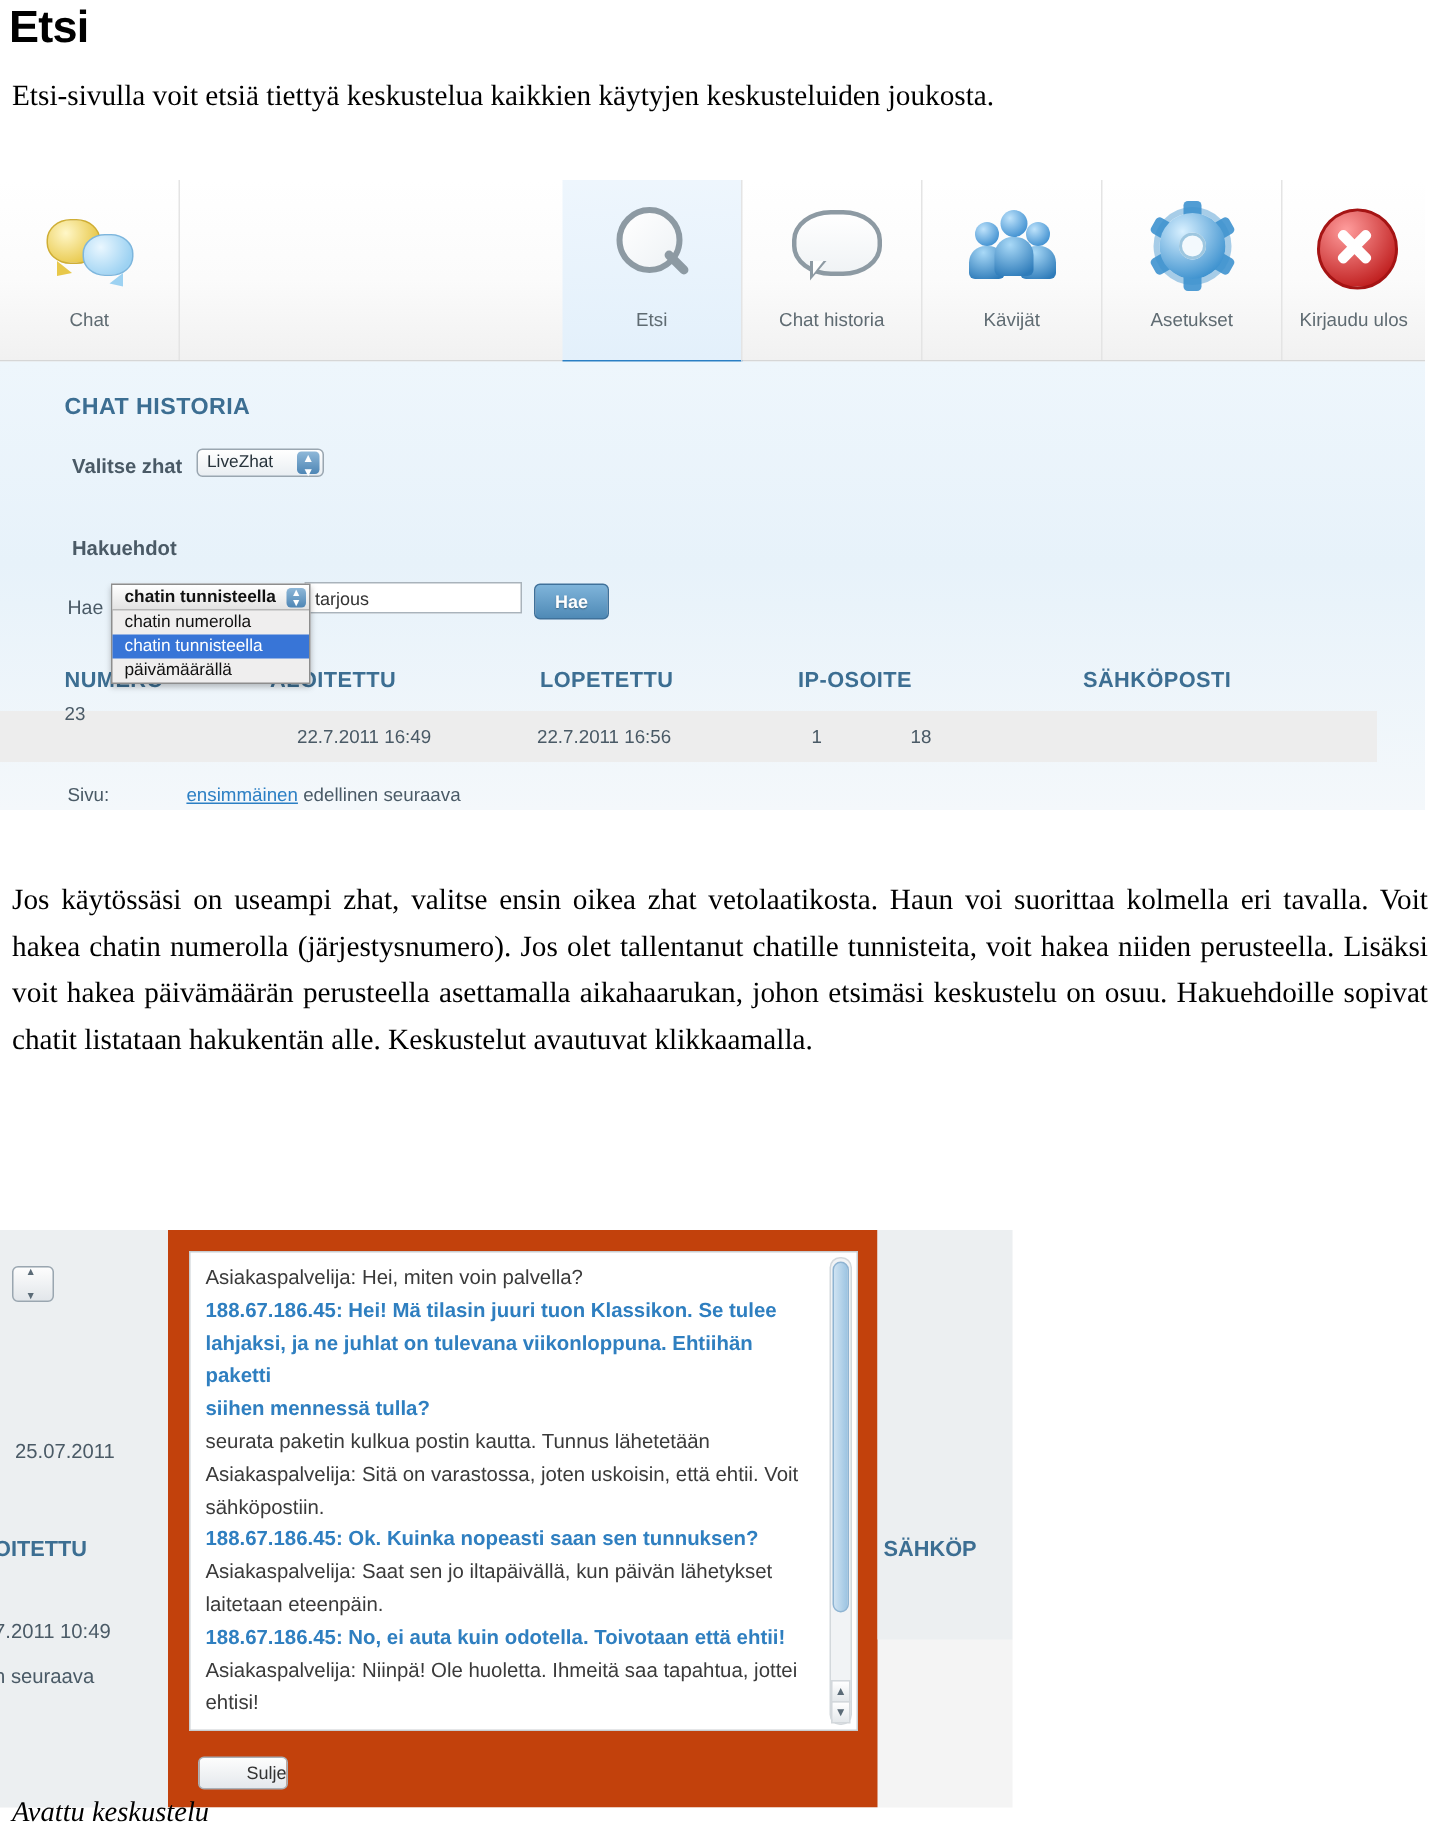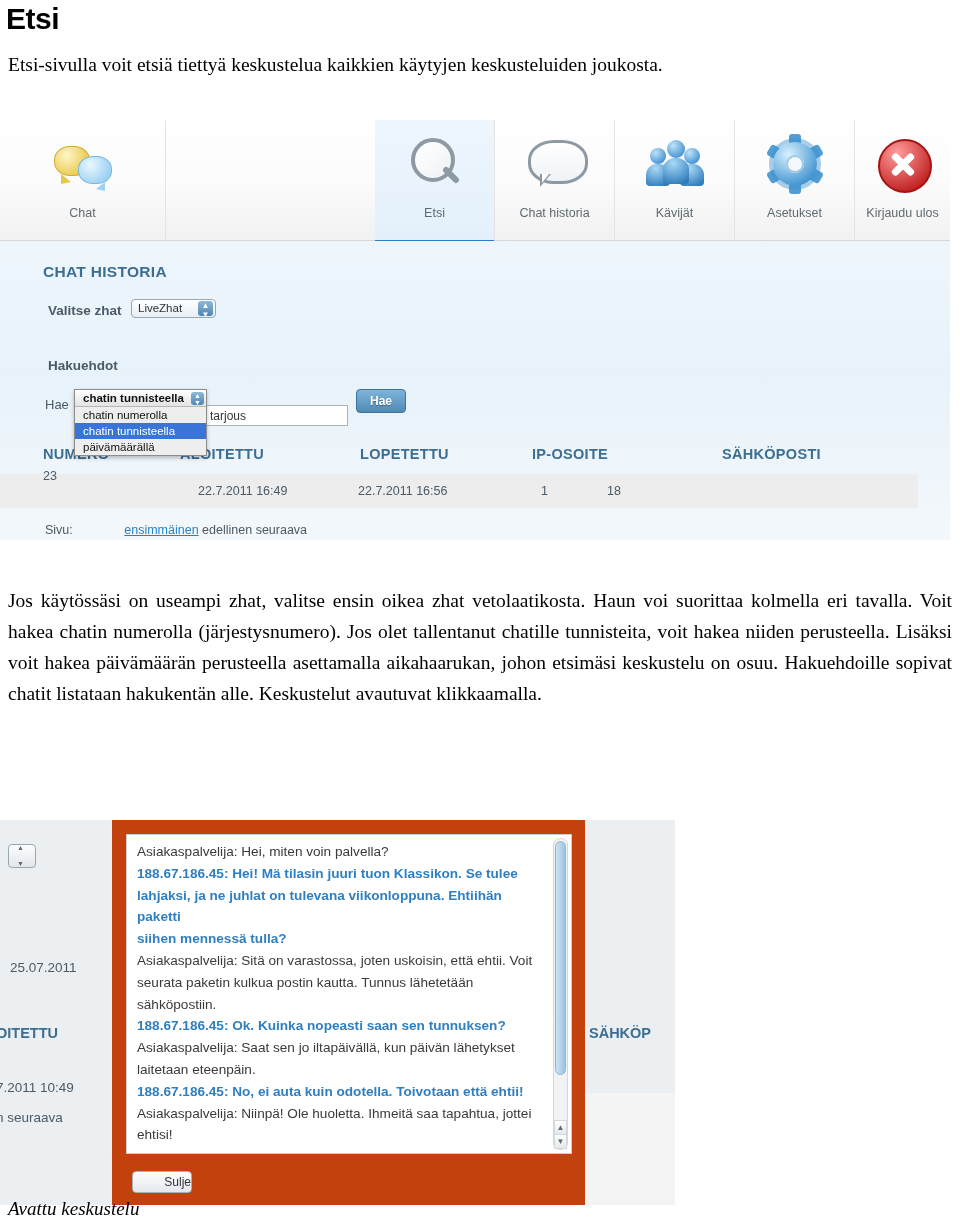--- a/index.html
+++ b/index.html
@@ -293,21 +293,21 @@
 
 <div class="page">
 
   <div class="title">Etsi</div>
   <div class="intro">Etsi-sivulla voit etsiä tiettyä keskustelua kaikkien käytyjen keskusteluiden joukosta.</div>
 
   <div class="shot1">
 
     <div class="shot1-toolbar">
 
-      <div class="tb-item" style="left:0px;padding-left:46px;">
+      <div class="tb-item" style="left:0px;">
         <div class="ic">
           <div class="ic-chat">
               <span class="b1"></span>
               <span class="b2"></span>
             </div>
         </div>
         <div class="lbl">Chat</div>
       </div>
 
       <div class="tb-gap" style="left:120px; width:255px;"></div>
@@ -388,21 +388,21 @@
       <div class="dropdown-open" style="left:74px; top:148px; width:131px;">
         <div class="head">
           <span>chatin tunnisteella</span>
           <span class="ar">▲<br>▼</span>
         </div>
         <div class="opt">chatin numerolla</div>
         <div class="opt sel">chatin tunnisteella</div>
         <div class="opt">päivämäärällä</div>
       </div>
 
-      <div class="textinput" style="left:203px; top:164px; width:145px; height:21px;">
+      <div class="textinput" style="left:203px; top:147px; width:145px; height:21px;">
         <span>tarjous</span>
       </div>
 
       <div class="btn-hae" style="left:356px; top:148px; width:48px; height:22px;">Hae</div>
 
       <div class="s1-tableheader" style="left:43px; top:205px;">NUMERO</div>
       <div class="s1-tableheader" style="left:180px; top:205px;">ALOITETTU</div>
       <div class="s1-tableheader" style="left:360px; top:205px;">LOPETETTU</div>
       <div class="s1-tableheader" style="left:532px; top:205px;">IP-OSOITE</div>
       <div class="s1-tableheader" style="left:722px; top:205px;">SÄHKÖPOSTI</div>
@@ -434,22 +434,22 @@
       <div class="s2-lefttxt" style="left:-4px; top:290px;">n seuraava</div>
     </div>
 
     <div class="s2-mid">
       <div class="s2-chatbox">
         <div style="position:absolute; left:0; top:6px; right:0;">
           <div class="chatline">Asiakaspalvelija: Hei, miten voin palvella?</div>
           <div class="chatline cust">188.67.186.45: Hei! Mä tilasin juuri tuon Klassikon. Se tulee</div>
           <div class="chatline cust">lahjaksi, ja ne juhlat on tulevana viikonloppuna. Ehtiihän paketti</div>
           <div class="chatline cust">siihen mennessä tulla?</div>
+          <div class="chatline">seurata paketin kulkua postin kautta. Tunnus lähetetään</div>
           <div class="chatline">Asiakaspalvelija: Sitä on varastossa, joten uskoisin, että ehtii. Voit</div>
-          <div class="chatline">seurata paketin kulkua postin kautta. Tunnus lähetetään</div>
           <div class="chatline">sähköpostiin.</div>
           <div class="chatline cust">188.67.186.45: Ok. Kuinka nopeasti saan sen tunnuksen?</div>
           <div class="chatline">Asiakaspalvelija: Saat sen jo iltapäivällä, kun päivän lähetykset</div>
           <div class="chatline">laitetaan eteenpäin.</div>
           <div class="chatline cust">188.67.186.45: No, ei auta kuin odotella. Toivotaan että ehtii!</div>
           <div class="chatline">Asiakaspalvelija: Niinpä! Ole huoletta. Ihmeitä saa tapahtua, jottei</div>
           <div class="chatline">ehtisi!</div>
         </div>
         <div class="s2-scroll">
           <div class="thumb"></div>

